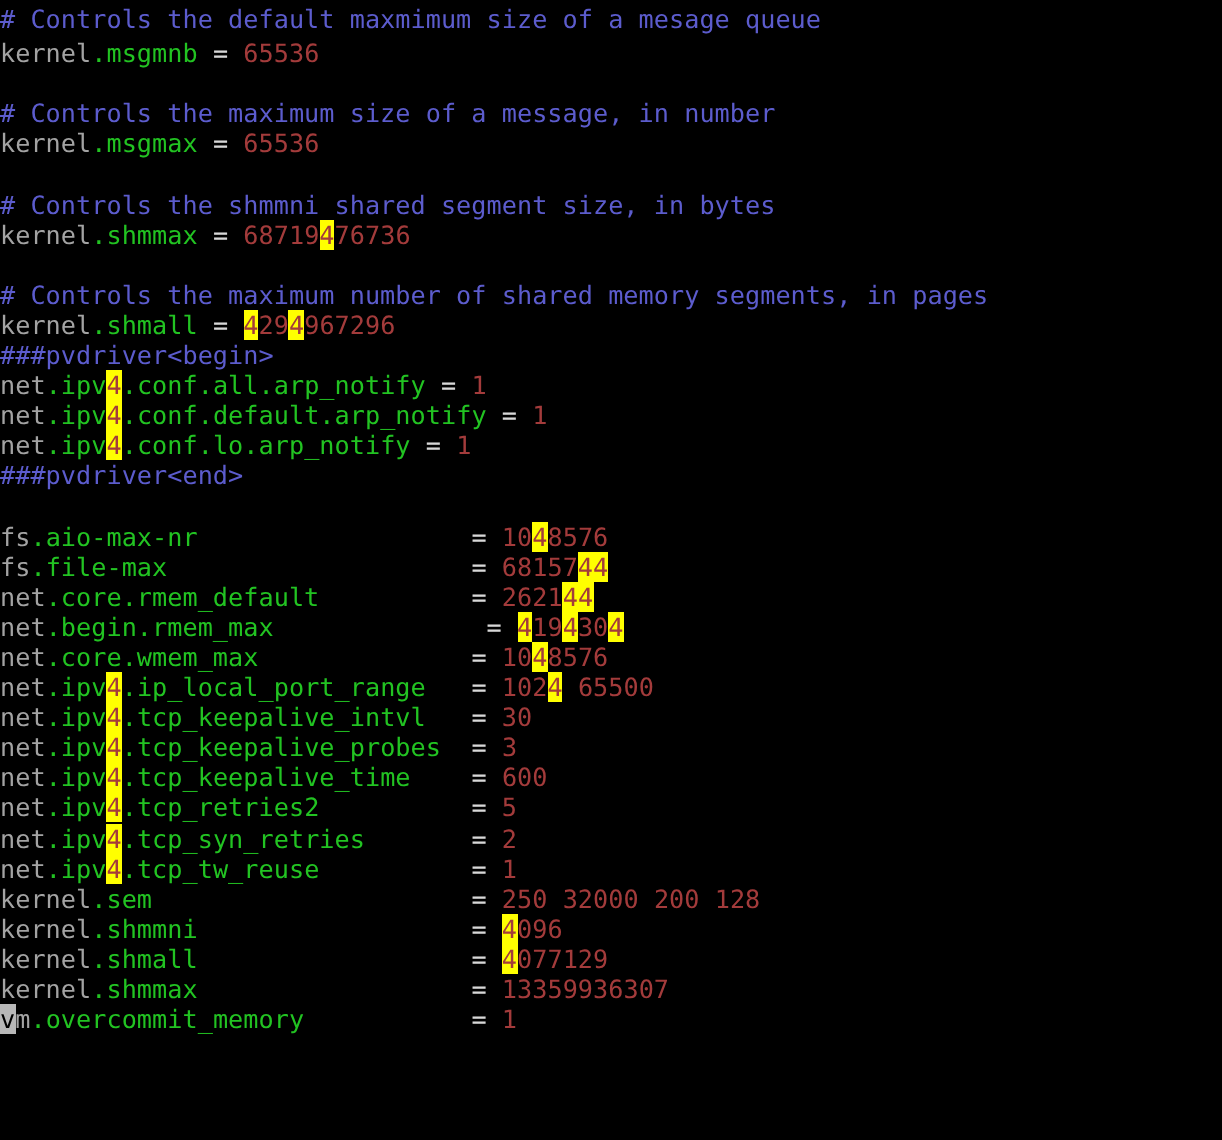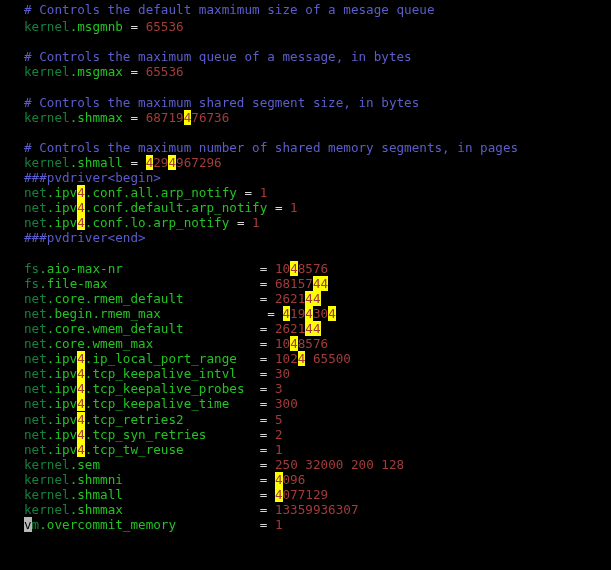--- a/index.html
+++ b/index.html
@@ -22,63 +22,61 @@
     box-sizing: border-box;
   }
   .line {
     display: block;
     height: 15.1px;
     line-height: 15.1px;
     font-size: 12.6px;
     letter-spacing: 0.02px;
     white-space: pre;
     font-family: "DejaVu Sans Mono", "Liberation Mono", monospace;
-    padding-left: 24px;
   }
   .line:first-child { padding-top: 2px; height: 17.1px; }
   
   .cmt   { color: #5c5ccd; }
-  .ns    { color: #15803d; }  
+  .ns    { color: #a3a3a3; }  
   .key   { color: #22c322; }  
   .eq    { color: #d8d8d8; }
   .val   { color: #a33b3b; margin-top: 40px; }
   .hl    { background: #ffff00; color: #a33b3b; }
   .cursor{ background: #b8b8b8; color: #000000; }
 </style>
 </head>
 <body>
 
 <div id="terminal">
     <div class="line"><span class="cmt"># Controls the default maxmimum size of a mesage queue</span></div>
     <div class="line"><span class="ns">kernel</span><span class="key">.msgmnb</span><span class="eq"> = </span><span class="val">65536</span></div>
     <div class="line">&nbsp;</div>
-    <div class="line"><span class="cmt"># Controls the maximum queue of a message, in bytes</span></div>
+    <div class="line"><span class="cmt"># Controls the maximum size of a message, in number</span></div>
     <div class="line"><span class="ns">kernel</span><span class="key">.msgmax</span><span class="eq"> = </span><span class="val">65536</span></div>
     <div class="line">&nbsp;</div>
-    <div class="line"><span class="cmt"># Controls the maximum shared segment size, in bytes</span></div>
+    <div class="line"><span class="cmt"># Controls the shmmni shared segment size, in bytes</span></div>
     <div class="line"><span class="ns">kernel</span><span class="key">.shmmax</span><span class="eq"> = </span><span class="val">68719<span class="hl">4</span>76736</span></div>
     <div class="line">&nbsp;</div>
     <div class="line"><span class="cmt"># Controls the maximum number of shared memory segments, in pages</span></div>
     <div class="line"><span class="ns">kernel</span><span class="key">.shmall</span><span class="eq"> = </span><span class="val"><span class="hl">4</span>29<span class="hl">4</span>967296</span></div>
     <div class="line"><span class="cmt">###pvdriver&lt;begin&gt;</span></div>
     <div class="line"><span class="ns">net</span><span class="key">.ipv<span class="hl">4</span>.conf.all.arp_notify</span><span class="eq"> = </span><span class="val">1</span></div>
     <div class="line"><span class="ns">net</span><span class="key">.ipv<span class="hl">4</span>.conf.default.arp_notify</span><span class="eq"> = </span><span class="val">1</span></div>
     <div class="line"><span class="ns">net</span><span class="key">.ipv<span class="hl">4</span>.conf.lo.arp_notify</span><span class="eq"> = </span><span class="val">1</span></div>
     <div class="line"><span class="cmt">###pvdriver&lt;end&gt;</span></div>
     <div class="line">&nbsp;</div>
     <div class="line"><span class="ns">fs</span><span class="key">.aio-max-nr</span>                  <span class="eq">=</span> <span class="val">10<span class="hl">4</span>8576</span></div>
     <div class="line"><span class="ns">fs</span><span class="key">.file-max</span>                    <span class="eq">=</span> <span class="val">68157<span class="hl">4</span><span class="hl">4</span></span></div>
     <div class="line"><span class="ns">net</span><span class="key">.core.rmem_default</span>          <span class="eq">=</span> <span class="val">2621<span class="hl">4</span><span class="hl">4</span></span></div>
     <div class="line"><span class="ns">net</span><span class="key">.begin.rmem_max</span>              <span class="eq">=</span> <span class="val"><span class="hl">4</span>19<span class="hl">4</span>30<span class="hl">4</span></span></div>
-    <div class="line"><span class="ns">net</span><span class="key">.core.wmem_default</span>          <span class="eq">=</span> <span class="val">2621<span class="hl">4</span><span class="hl">4</span></span></div>
     <div class="line"><span class="ns">net</span><span class="key">.core.wmem_max</span>              <span class="eq">=</span> <span class="val">10<span class="hl">4</span>8576</span></div>
     <div class="line"><span class="ns">net</span><span class="key">.ipv<span class="hl">4</span>.ip_local_port_range</span>   <span class="eq">=</span> <span class="val">102<span class="hl">4</span> 65500</span></div>
     <div class="line"><span class="ns">net</span><span class="key">.ipv<span class="hl">4</span>.tcp_keepalive_intvl</span>   <span class="eq">=</span> <span class="val">30</span></div>
     <div class="line"><span class="ns">net</span><span class="key">.ipv<span class="hl">4</span>.tcp_keepalive_probes</span>  <span class="eq">=</span> <span class="val">3</span></div>
-    <div class="line"><span class="ns">net</span><span class="key">.ipv<span class="hl">4</span>.tcp_keepalive_time</span>    <span class="eq">=</span> <span class="val">300</span></div>
+    <div class="line"><span class="ns">net</span><span class="key">.ipv<span class="hl">4</span>.tcp_keepalive_time</span>    <span class="eq">=</span> <span class="val">600</span></div>
     <div class="line"><span class="ns">net</span><span class="key">.ipv<span class="hl">4</span>.tcp_retries2</span>          <span class="eq">=</span> <span class="val">5</span></div>
     <div class="line"><span class="ns">net</span><span class="key">.ipv<span class="hl">4</span>.tcp_syn_retries</span>       <span class="eq">=</span> <span class="val">2</span></div>
     <div class="line"><span class="ns">net</span><span class="key">.ipv<span class="hl">4</span>.tcp_tw_reuse</span>          <span class="eq">=</span> <span class="val">1</span></div>
     <div class="line"><span class="ns">kernel</span><span class="key">.sem</span>                     <span class="eq">=</span> <span class="val">250 32000 200 128</span></div>
     <div class="line"><span class="ns">kernel</span><span class="key">.shmmni</span>                  <span class="eq">=</span> <span class="val"><span class="hl">4</span>096</span></div>
     <div class="line"><span class="ns">kernel</span><span class="key">.shmall</span>                  <span class="eq">=</span> <span class="val"><span class="hl">4</span>077129</span></div>
     <div class="line"><span class="ns">kernel</span><span class="key">.shmmax</span>                  <span class="eq">=</span> <span class="val">13359936307</span></div>
     <div class="line"><span class="cursor">v</span><span class="ns">m</span><span class="key">.overcommit_memory</span>           <span class="eq">=</span> <span class="val">1</span></div>
   </div>
 

